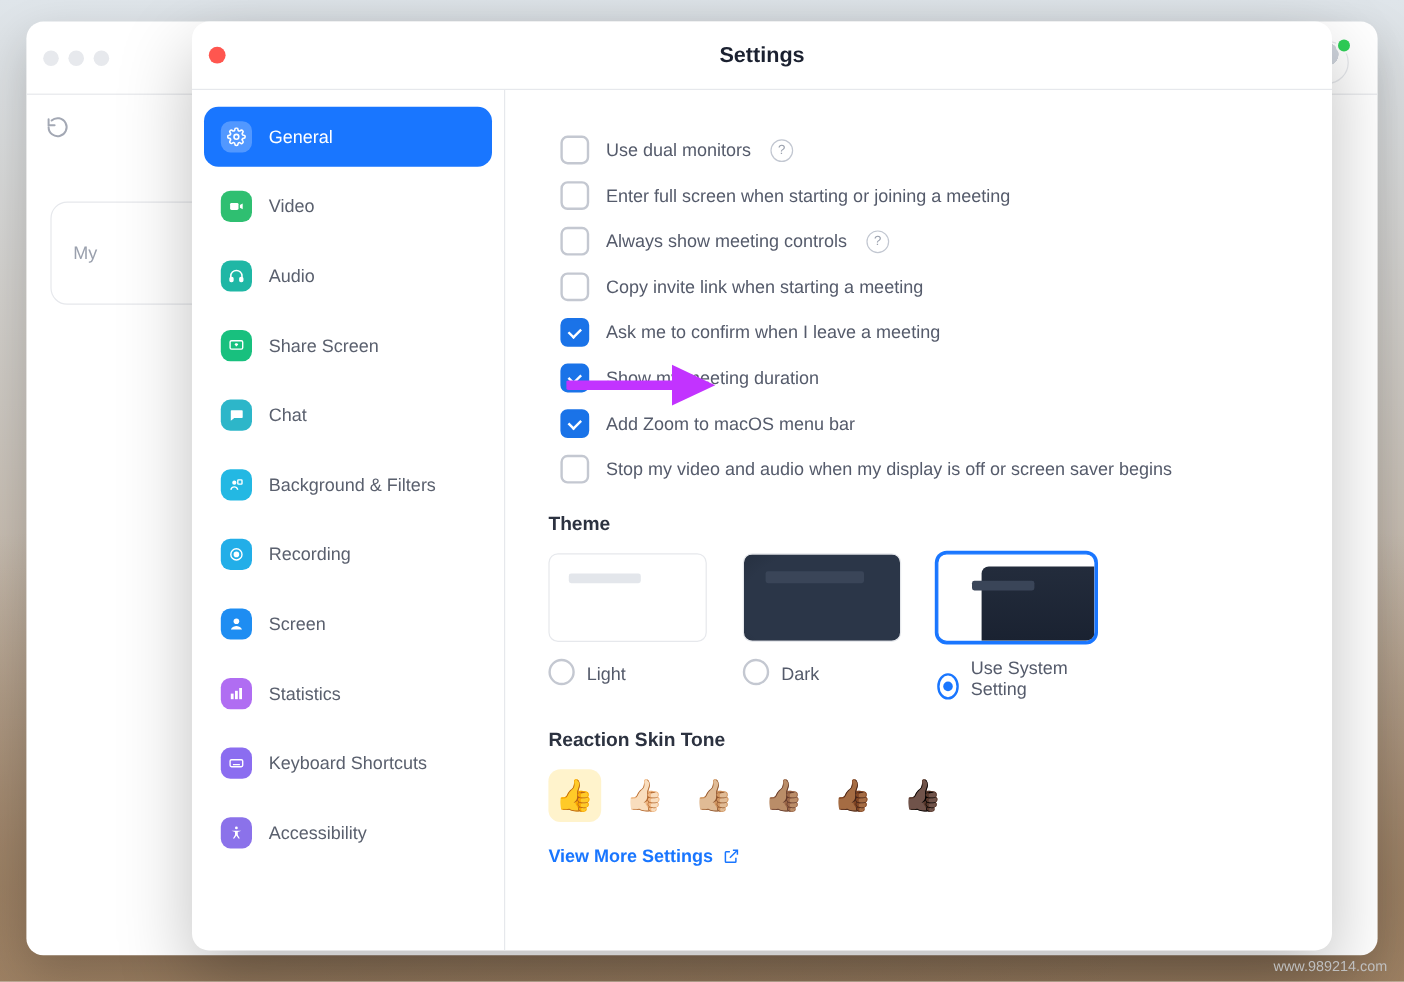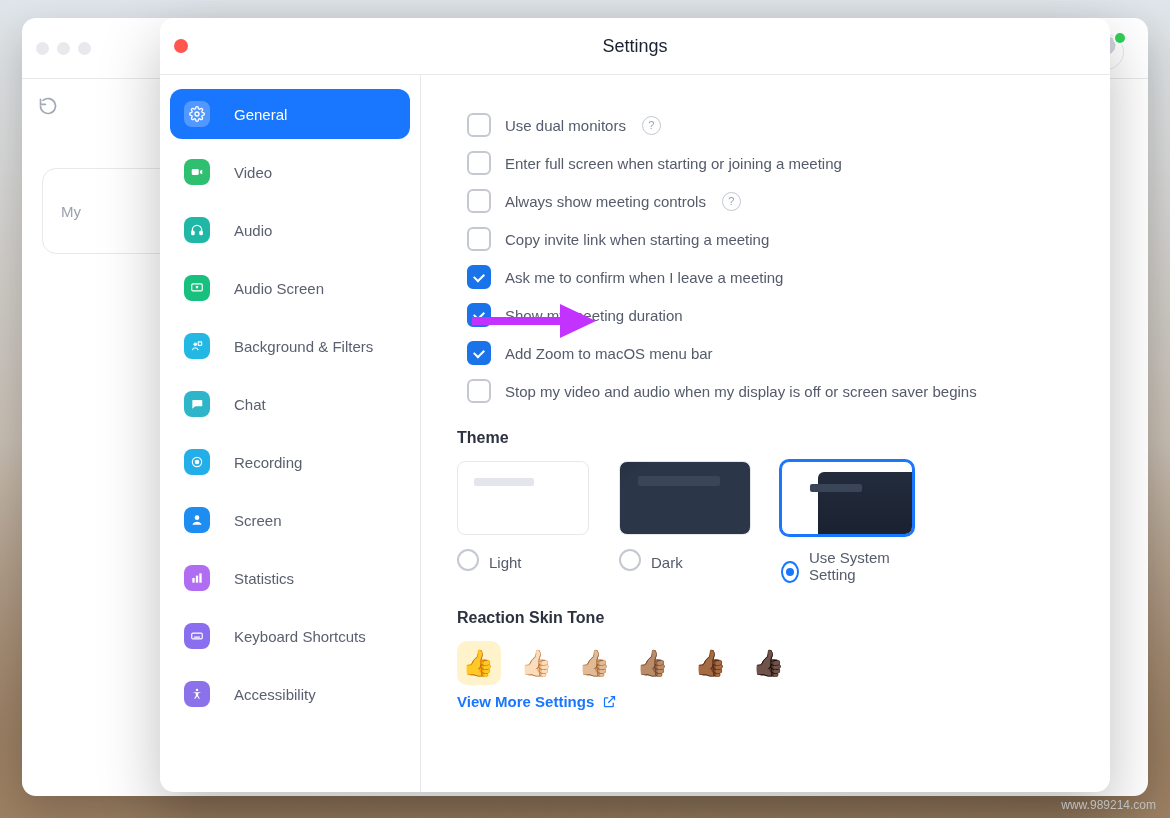--- a/index.html
+++ b/index.html
@@ -95,31 +95,31 @@
     height:56px;
     display:flex; align-items:center; justify-content:center;
     position:relative;
     border-bottom:1px solid var(--border);
   }
   .close-dot {
     position:absolute; left:14px; top:50%; transform:translateY(-50%);
     width:14px; height:14px; border-radius:50%;
     background:var(--close-red);
   }
-  .title { font-weight:400; font-size:18px; color:#1b2130;text-align:center; }
+  .title { font-weight:700; font-size:18px; color:#1b2130;text-align:center; }
 
   .body { display:flex; flex:1; min-height:0; }
   .sidebar {
     width:240px;
     border-right:1px solid var(--border);
     padding:14px 10px;
   }
   .nav-item {
     display:flex; align-items:center;
-    gap:24px;
+    gap:14px;
     padding:12px 14px;
     border-radius:12px;
     color:#5a606e;
     font-size:15px;
     margin-bottom:8px;
   }
   .nav-item .nav-icon {
     width:26px; height:26px; border-radius:8px;
     display:flex; align-items:center; justify-content:center;
     color:#fff;
@@ -212,21 +212,21 @@
 
   .tones { display:flex; gap:14px; margin-top:14px; }
   .tone {
     width:44px; height:44px; border-radius:10px;
     display:flex; align-items:center; justify-content:center;
     font-size:26px;
   }
   .tone.sel { background:#fff3cc; }
 
   .view-more {
-    margin-top:8px;
+    margin-top:20px;
     color:var(--blue);
     font-weight:600;
     display:inline-flex; align-items:center; gap:8px;
     font-size:15px;
   }
 
   .callout-arrow {
     position:absolute;
     top: 280px; left: 312px;
     width: 124px; height: 46px;
@@ -311,41 +311,41 @@
         <span>Audio</span>
       </div>
 
       <div class="nav-item">
         <span class="nav-icon icon-bg-spring">
           <svg width="14" height="14" viewBox="0 0 24 24" fill="none" stroke="currentColor" stroke-width="2">
               <rect x="3" y="5" width="18" height="12" rx="2"></rect>
               <path d="M12 13V9m0 0l-2 2m2-2l2 2"></path>
             </svg>
         </span>
-        <span>Audio Screen</span>
+        <span>Share Screen</span>
+      </div>
+
+      <div class="nav-item">
+        <span class="nav-icon icon-bg-chat">
+          <svg width="14" height="14" viewBox="0 0 24 24" fill="currentColor">
+              <path d="M4 5h16a1 1 0 0 1 1 1v9a1 1 0 0 1-1 1H9l-5 4V6a1 1 0 0 1 1-1z"></path>
+            </svg>
+        </span>
+        <span>Chat</span>
       </div>
 
       <div class="nav-item">
         <span class="nav-icon icon-bg-bf">
           <svg width="14" height="14" viewBox="0 0 24 24" fill="currentColor">
               <circle cx="9" cy="9" r="3"></circle>
               <path d="M4 19c1-3 4-4 5-4s4 1 5 4" fill="none" stroke="currentColor" stroke-width="2"></path>
               <rect x="14" y="5" width="6" height="6" rx="1" fill="none" stroke="currentColor" stroke-width="2"></rect>
             </svg>
         </span>
         <span>Background &amp; Filters</span>
-      </div>
-
-      <div class="nav-item">
-        <span class="nav-icon icon-bg-chat">
-          <svg width="14" height="14" viewBox="0 0 24 24" fill="currentColor">
-              <path d="M4 5h16a1 1 0 0 1 1 1v9a1 1 0 0 1-1 1H9l-5 4V6a1 1 0 0 1 1-1z"></path>
-            </svg>
-        </span>
-        <span>Chat</span>
       </div>
 
       <div class="nav-item">
         <span class="nav-icon icon-bg-rec">
           <svg width="14" height="14" viewBox="0 0 24 24" fill="none" stroke="currentColor" stroke-width="2">
               <circle cx="12" cy="12" r="8"></circle>
               <circle cx="12" cy="12" r="3" fill="currentColor"></circle>
             </svg>
         </span>
         <span>Recording</span>

